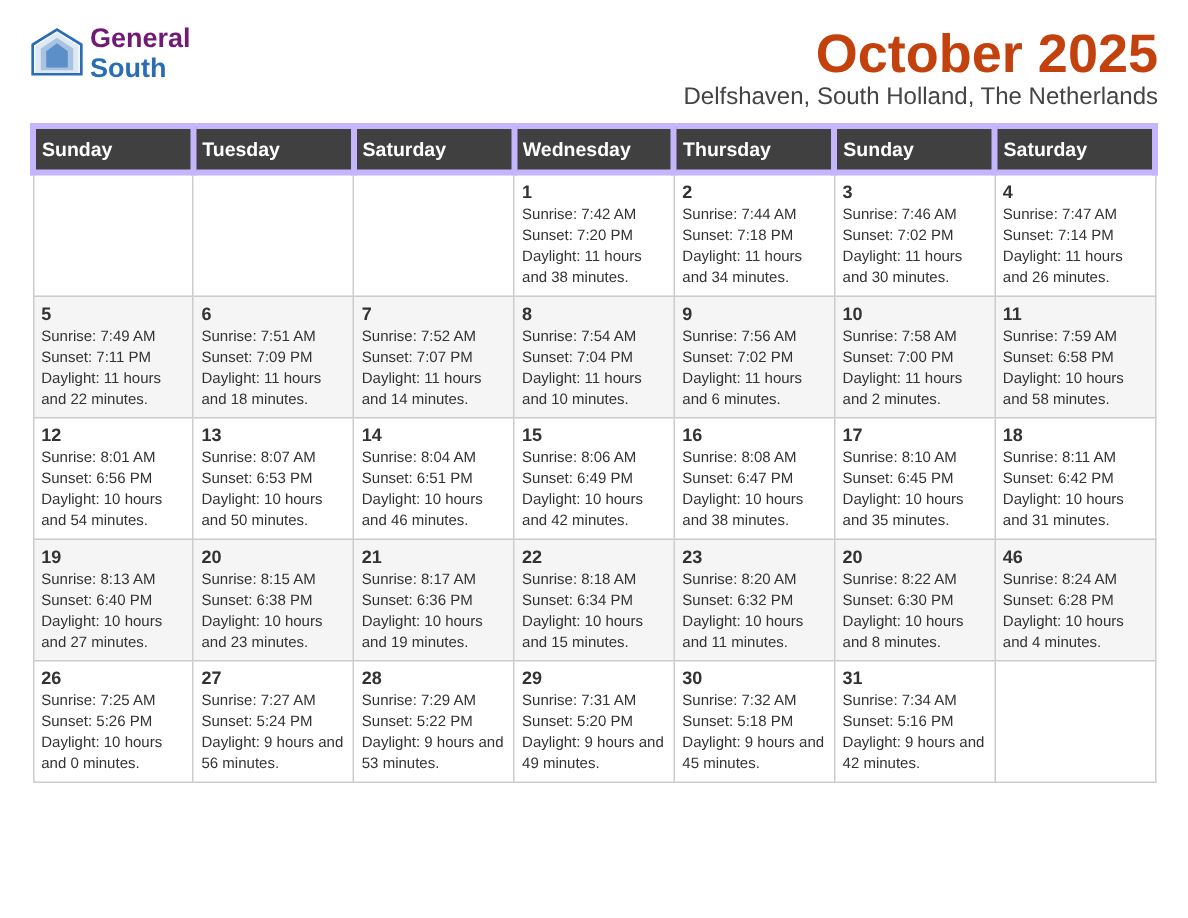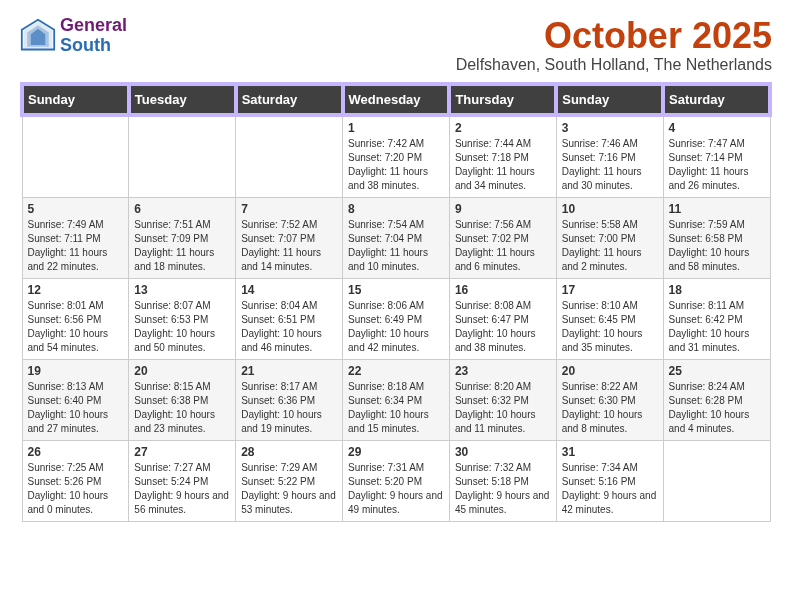--- a/index.html
+++ b/index.html
@@ -147,21 +147,21 @@
           </td>
           <td>
             <span class="day-num">2</span>
             <div class="day-info">Sunrise: 7:44 AM
 Sunset: 7:18 PM
 Daylight: 11 hours and 34 minutes.</div>
           </td>
           <td>
             <span class="day-num">3</span>
             <div class="day-info">Sunrise: 7:46 AM
-Sunset: 7:16 PM
+Sunset: 7:02 PM
 Daylight: 11 hours and 30 minutes.</div>
           </td>
           <td>
             <span class="day-num">4</span>
             <div class="day-info">Sunrise: 7:47 AM
 Sunset: 7:14 PM
 Daylight: 11 hours and 26 minutes.</div>
           </td>
         </tr>
         <tr>
@@ -190,21 +190,21 @@
 Daylight: 11 hours and 10 minutes.</div>
           </td>
           <td>
             <span class="day-num">9</span>
             <div class="day-info">Sunrise: 7:56 AM
 Sunset: 7:02 PM
 Daylight: 11 hours and 6 minutes.</div>
           </td>
           <td>
             <span class="day-num">10</span>
-            <div class="day-info">Sunrise: 5:58 AM
+            <div class="day-info">Sunrise: 7:58 AM
 Sunset: 7:00 PM
 Daylight: 11 hours and 2 minutes.</div>
           </td>
           <td>
             <span class="day-num">11</span>
             <div class="day-info">Sunrise: 7:59 AM
 Sunset: 6:58 PM
 Daylight: 10 hours and 58 minutes.</div>
           </td>
         </tr>
@@ -283,21 +283,21 @@
 Sunset: 6:32 PM
 Daylight: 10 hours and 11 minutes.</div>
           </td>
           <td>
             <span class="day-num">20</span>
             <div class="day-info">Sunrise: 8:22 AM
 Sunset: 6:30 PM
 Daylight: 10 hours and 8 minutes.</div>
           </td>
           <td>
-            <span class="day-num">25</span>
+            <span class="day-num">46</span>
             <div class="day-info">Sunrise: 8:24 AM
 Sunset: 6:28 PM
 Daylight: 10 hours and 4 minutes.</div>
           </td>
         </tr>
         <tr>
           <td>
             <span class="day-num">26</span>
             <div class="day-info">Sunrise: 7:25 AM
 Sunset: 5:26 PM

